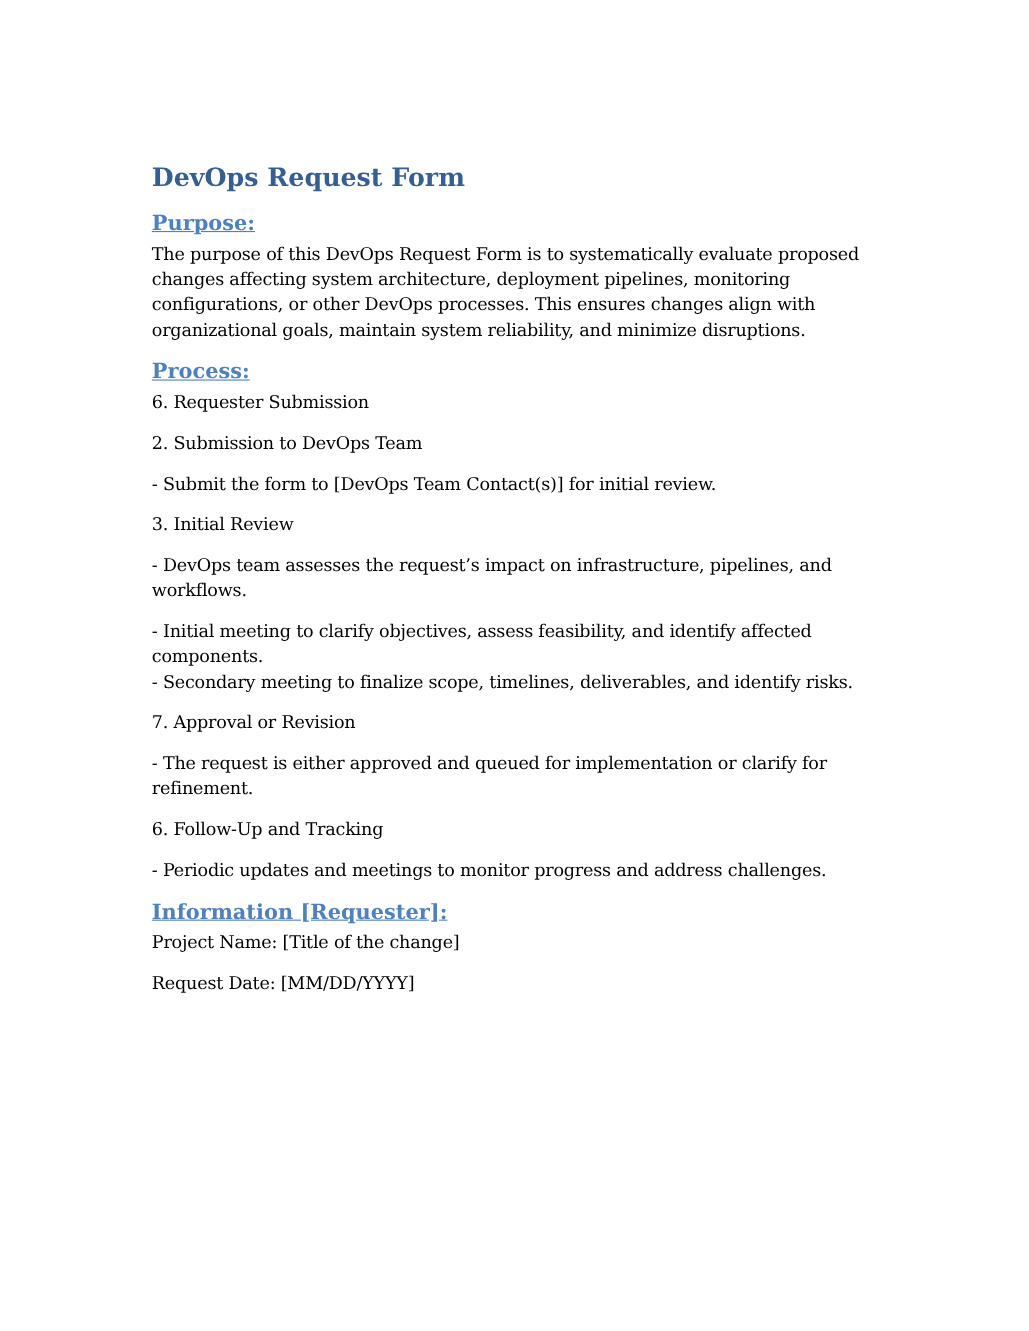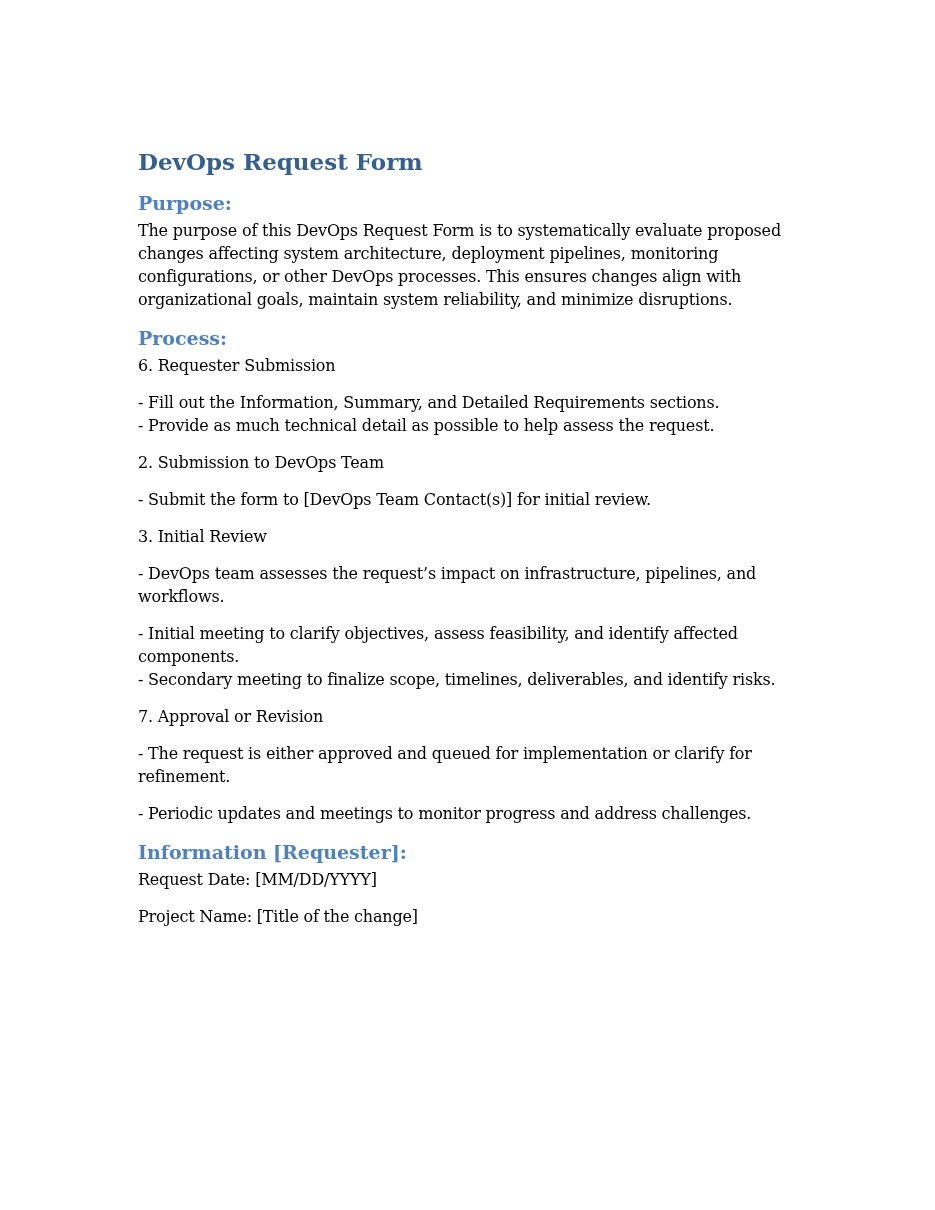--- a/index.html
+++ b/index.html
@@ -30,20 +30,21 @@
     color: var(--title-color, #365f91);
     margin: 0 0 13px 0;
   }
   h2.section-heading {
     font-family: "DejaVu Serif", "Liberation Serif", serif;
     font-size: 19px;
     line-height: 26px;
     font-weight: bold;
     color: var(--heading-color, #4f81bd);
     margin: 0 0 3px 0;
+    text-decoration: underline;
   }
   p.body-para {
     font-size: 16px;
     line-height: 23px;
     letter-spacing: -0.2px;
     color: var(--body-color, #000000);
     margin: 0 0 14px 0;
     white-space: pre-line;
   }
 </style>
@@ -53,30 +54,29 @@
 <div class="page">
   <div class="content">
 
     <h1 class="doc-title">DevOps Request Form</h1>
 
     <h2 class="section-heading">Purpose:</h2>
     <p class="body-para">The purpose of this DevOps Request Form is to systematically evaluate proposed changes affecting system architecture, deployment pipelines, monitoring configurations, or other DevOps processes. This ensures changes align with organizational goals, maintain system reliability, and minimize disruptions.</p>
 
     <h2 class="section-heading">Process:</h2>
     <p class="body-para">6. Requester Submission</p>
-    <p class="body-para">- Fill out the Information, Summary, and Detailed Requirements sections.
-- Provide as much technical detail as possible to help assess the request.</p>
     <p class="body-para">2. Submission to DevOps Team</p>
     <p class="body-para">- Submit the form to [DevOps Team Contact(s)] for initial review.</p>
     <p class="body-para">3. Initial Review</p>
     <p class="body-para">- DevOps team assesses the request’s impact on infrastructure, pipelines, and workflows.</p>
     <p class="body-para">- Initial meeting to clarify objectives, assess feasibility, and identify affected components.
 - Secondary meeting to finalize scope, timelines, deliverables, and identify risks.</p>
     <p class="body-para">7. Approval or Revision</p>
     <p class="body-para">- The request is either approved and queued for implementation or clarify for refinement.</p>
+    <p class="body-para">6. Follow-Up and Tracking</p>
     <p class="body-para">- Periodic updates and meetings to monitor progress and address challenges.</p>
 
     <h2 class="section-heading">Information [Requester]:</h2>
+    <p class="body-para">Project Name: [Title of the change]</p>
     <p class="body-para">Request Date: [MM/DD/YYYY]</p>
-    <p class="body-para">Project Name: [Title of the change]</p>
 
   </div>
 </div>
 
 </body></html>

